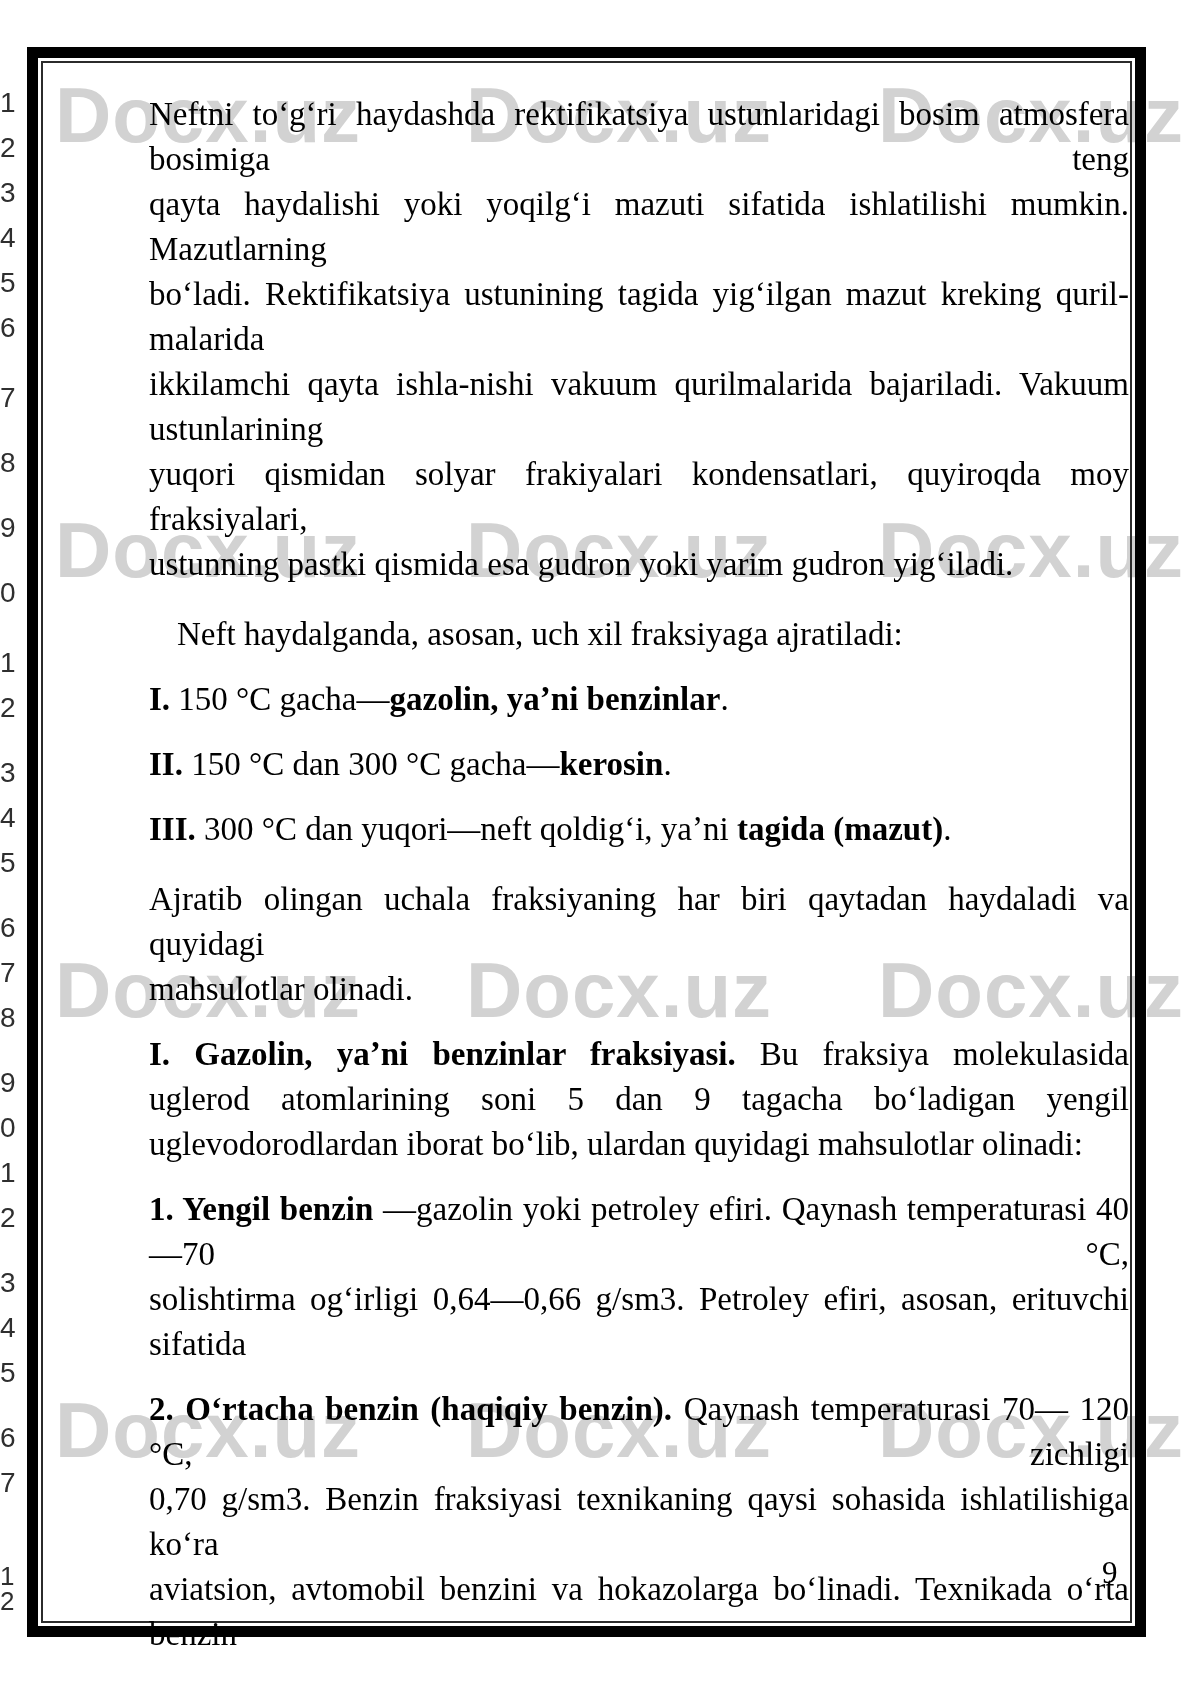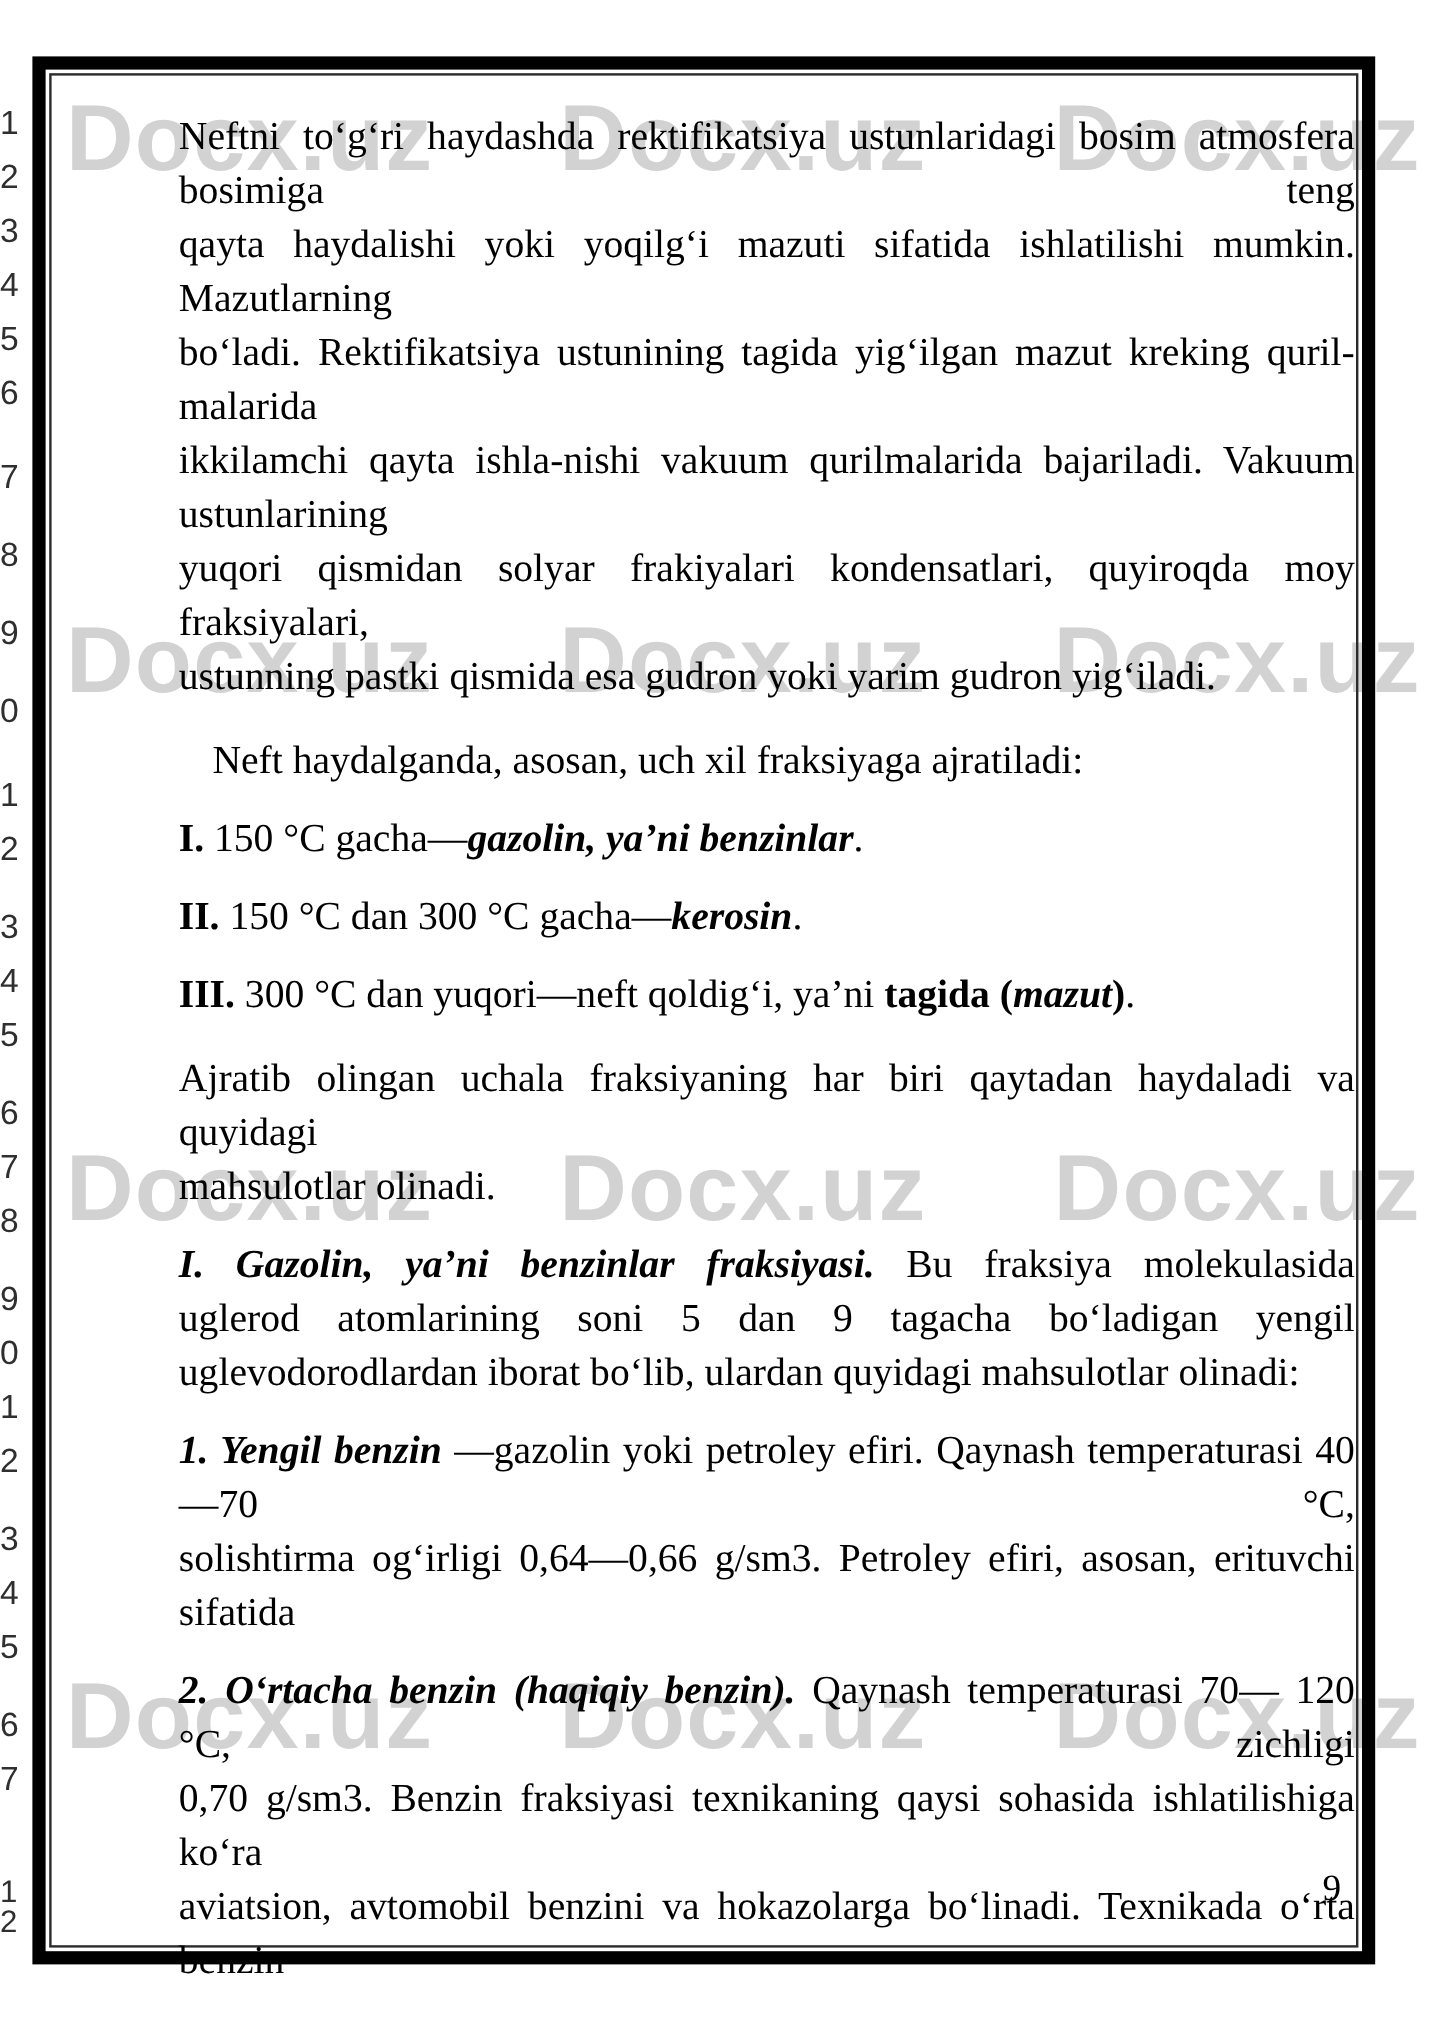--- a/index.html
+++ b/index.html
@@ -15,21 +15,21 @@
   
   .body-text{position:absolute;left:149px;top:80px;width:980px;z-index:3;
              font-size:33px;line-height:45px;color:#000;}
   .p{margin:20px 0 0 0;}
   .p:first-child{margin-top:12px;}
   .p.mt25{margin-top:25px;}
   .tline{text-align:justify;text-align-last:justify;}
   .tline.final{text-align-last:left;}
   .p.indent .tline{text-indent:28px;}
   .r-b{font-weight:bold;}
-  .r-bi{font-weight:bold;font-style:italic;}
+  .r-bi{font-weight:bold;}
   
   .ln{position:absolute;left:0;width:20px;z-index:3;color:#2f2f2f;
       font-family:"Liberation Sans","DejaVu Sans",sans-serif;font-size:28px;line-height:45px;}
   .ln.small{font-size:26px;line-height:26px;}
   
   .pagenum{position:absolute;left:1102px;top:1556px;z-index:3;font-size:31px;line-height:33px;color:#000;}
 </style>
 </head>
 <body>
 

